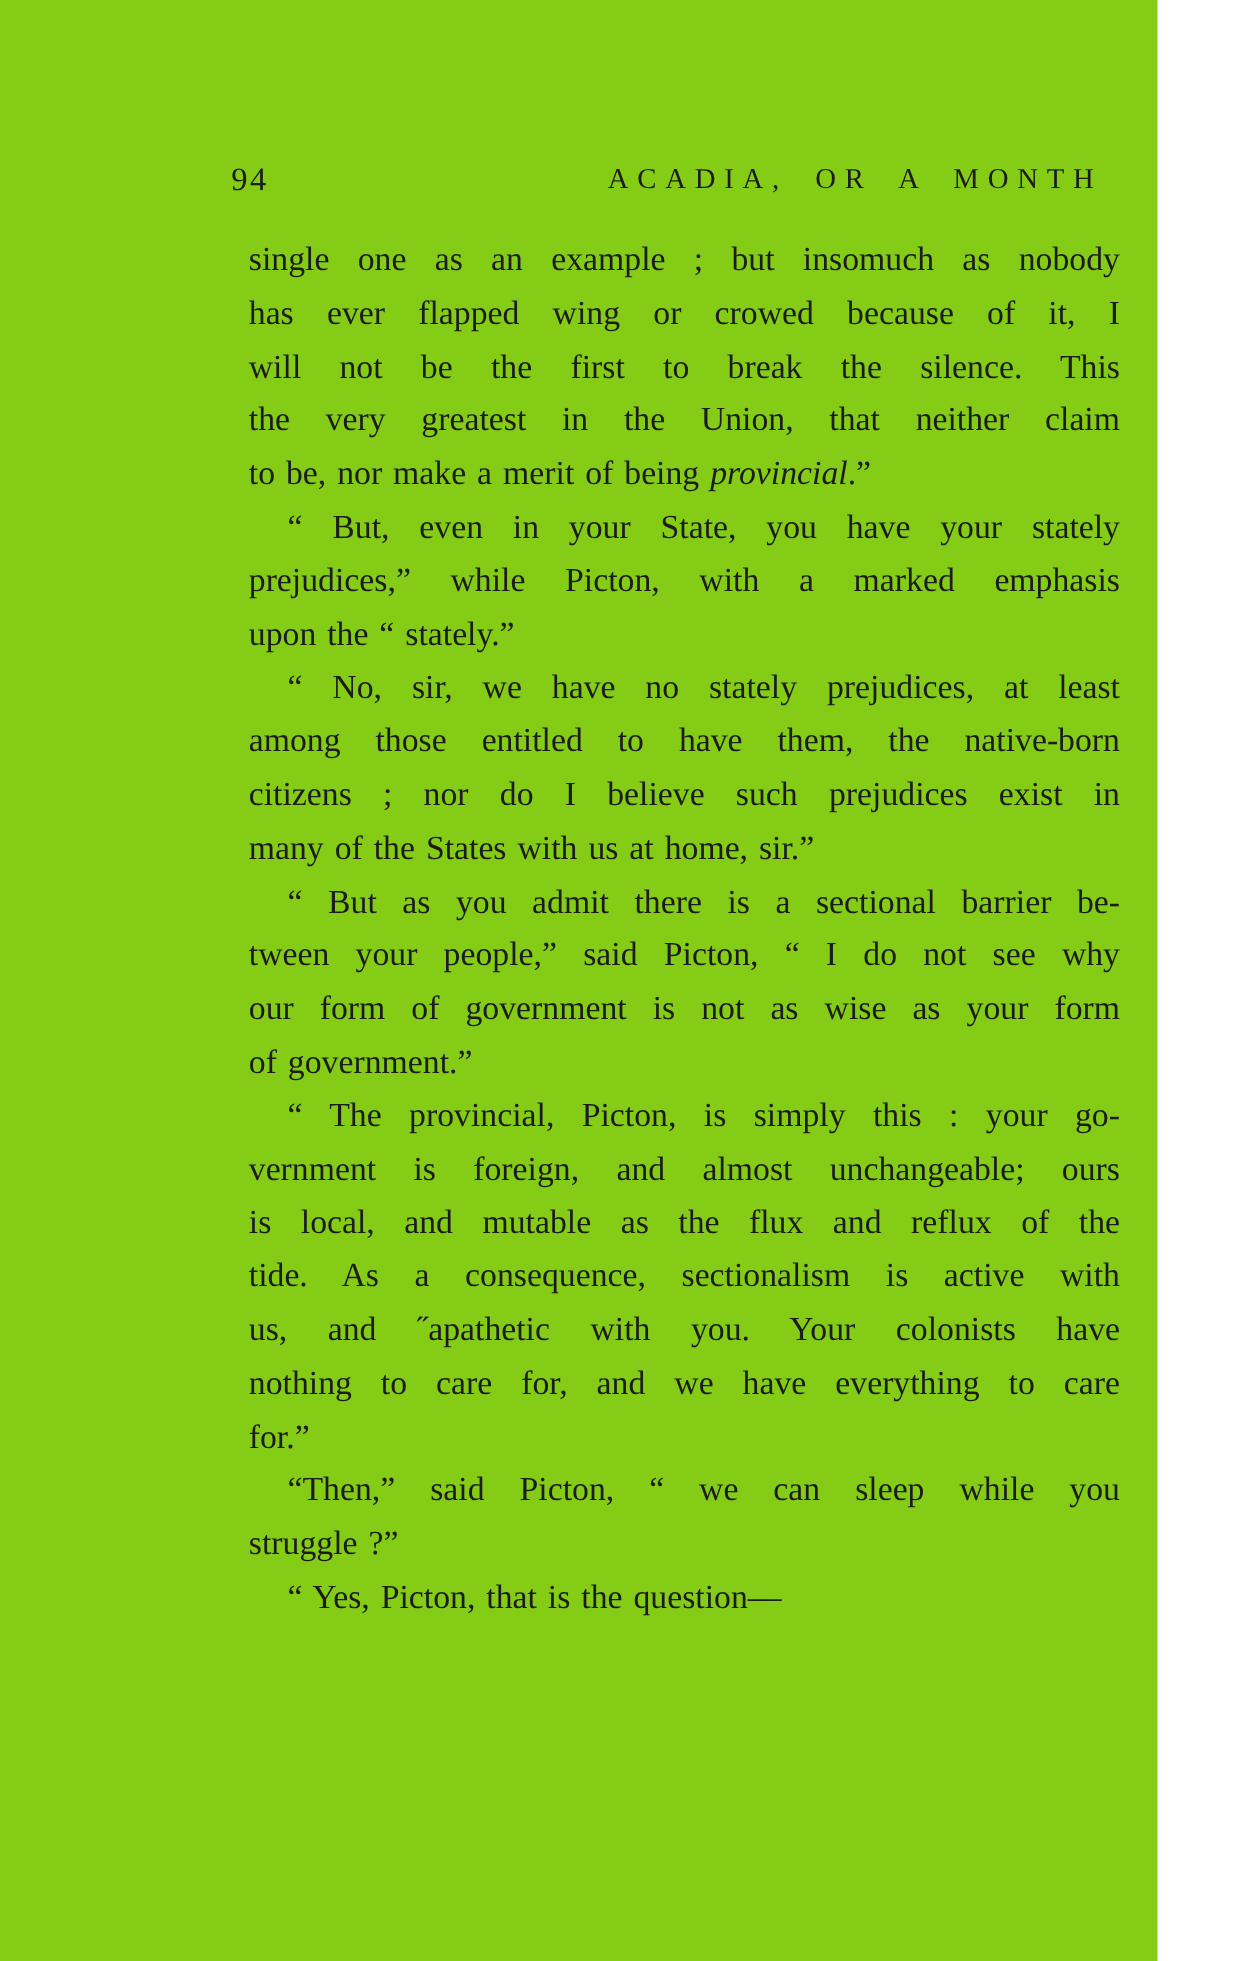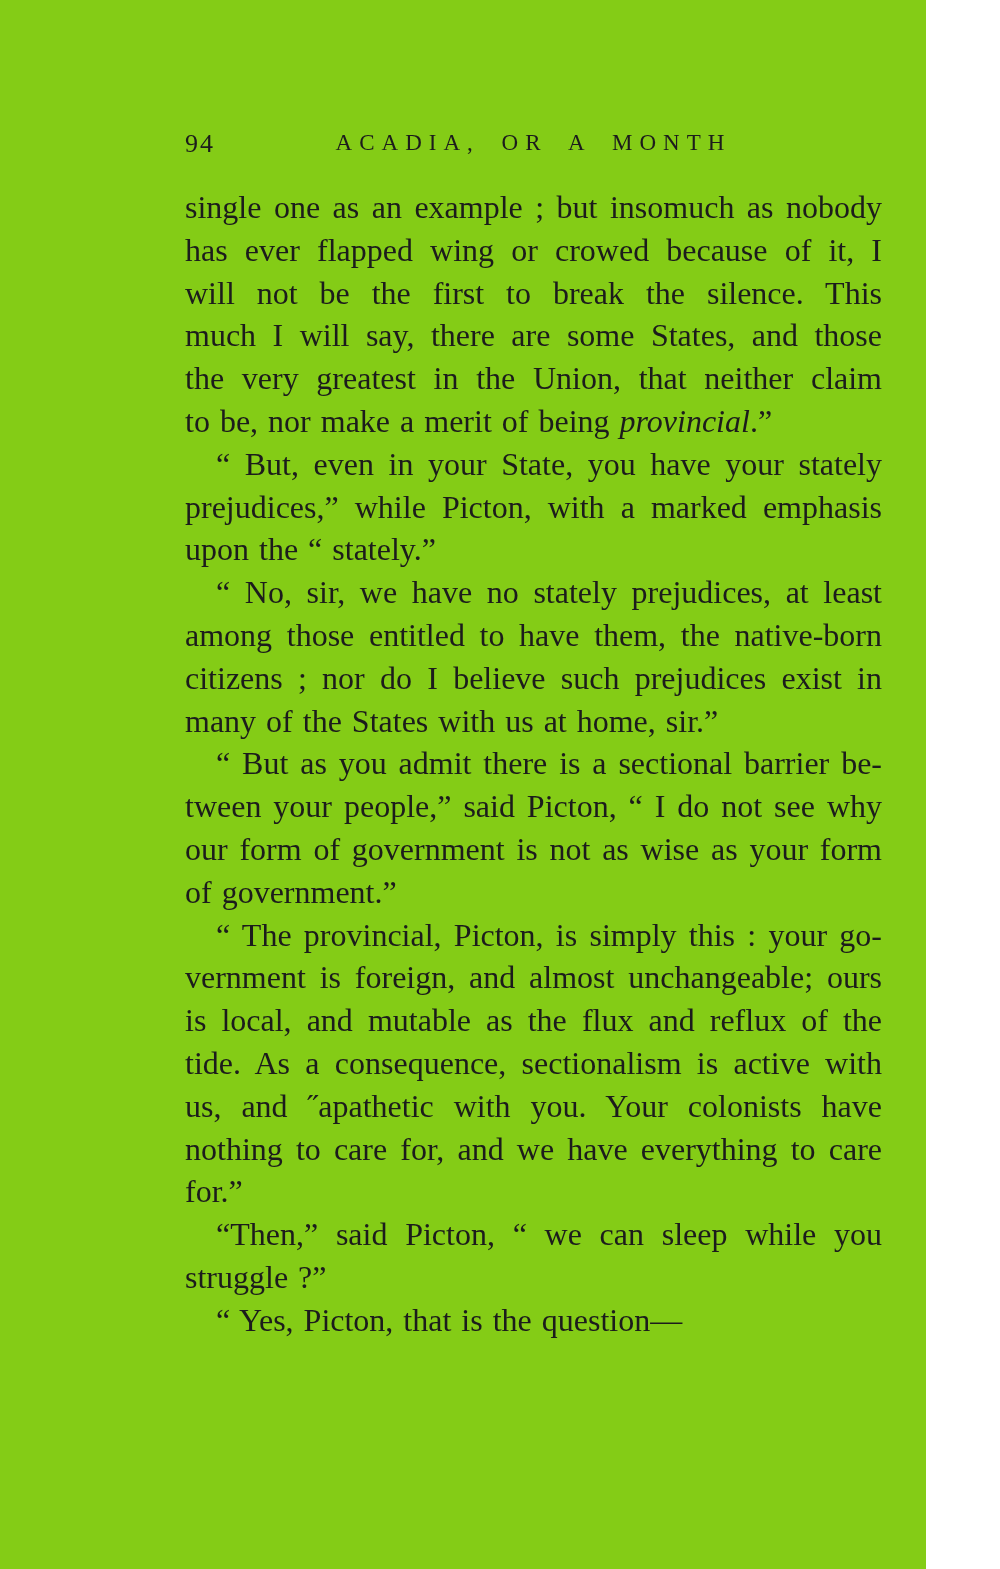--- a/index.html
+++ b/index.html
@@ -25,32 +25,32 @@
   }
   .page-number {
     position: absolute;
     left: 0;
     top: 3px;
     font-size: 26px;
     letter-spacing: 2px;
   }
   .running-title {
     display: block;
-    text-align: center;
+    text-align: right;
     font-size: 23px;
     letter-spacing: 7px;
     word-spacing: 9px;
     padding-top: 4px;
   }
   .text-block {
     position: absolute;
     top: 186px;
-    left: 185px;
+    left: 199px;
     width: 697px;
-    font-size: 32px;
+    font-size: 27px;
     line-height: 42.8px;
     word-spacing: 2px;
   }
   .line {
     text-align: justify;
     text-align-last: justify;
   }
   .line.last {
     text-align: left;
     text-align-last: left;
@@ -67,21 +67,20 @@
 
 <div class="scan-page">
   <div class="page-header">
     <span class="page-number">94</span>
     <span class="running-title">ACADIA, OR A MONTH</span>
   </div>
   <div class="text-block" id="text-block">
       <div class="line">single one as an example ; but insomuch as nobody</div>
       <div class="line">has ever flapped wing or crowed because of it, I</div>
       <div class="line">will not be the first to break the silence.  This</div>
-      <div class="line">much I will say, there are some States, and those</div>
       <div class="line">the very greatest in the Union, that neither claim</div>
       <div class="line last">to be, nor make a merit of being <i>provincial</i>.”</div>
       <div class="line indent">“ But, even in your State, you have your stately</div>
       <div class="line">prejudices,” while Picton, with a marked emphasis</div>
       <div class="line last">upon the “ stately.”</div>
       <div class="line indent">“ No, sir, we have no stately prejudices, at least</div>
       <div class="line">among those entitled to have them, the native-born</div>
       <div class="line">citizens ; nor do I believe such prejudices exist in</div>
       <div class="line last">many of the States with us at home, sir.”</div>
       <div class="line indent">“ But as you admit there is a sectional barrier be-</div>

